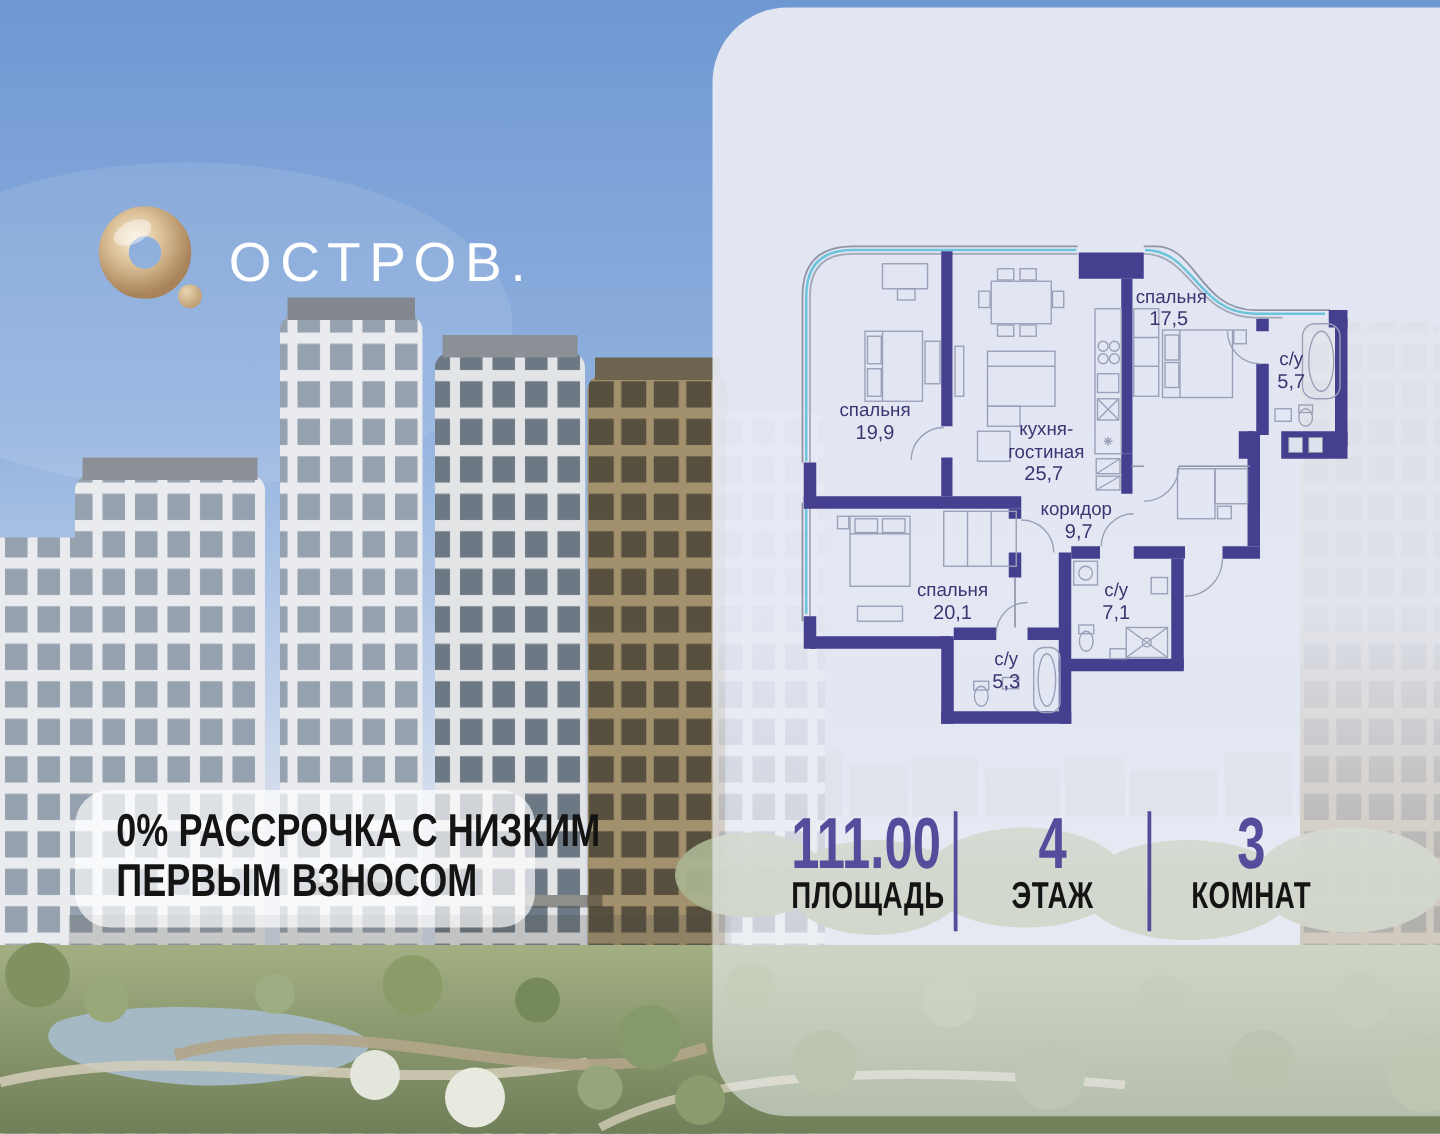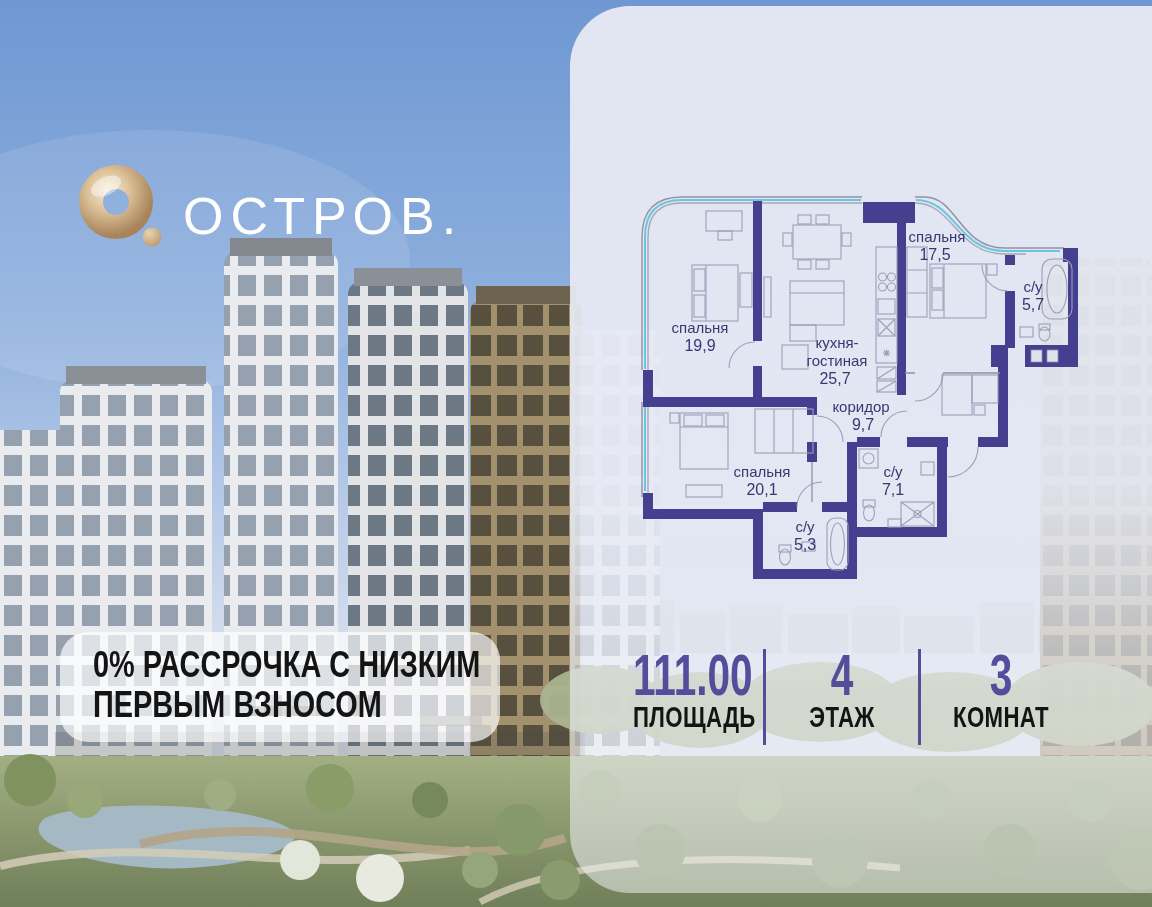--- a/index.html
+++ b/index.html
@@ -6,25 +6,25 @@
   body{
     width:1152px;height:907px;position:relative;overflow:hidden;
     font-family:"Liberation Sans", sans-serif;
     background:#7ba0d5;
   }
   .photo{position:absolute;inset:0;z-index:0;}
   
   .logo{position:absolute;left:70px;top:150px;z-index:3;display:flex;align-items:flex-start;}
   .logo-text{
     position:absolute;left:113px;top:36px;color:#ffffff;
-    font-size:52px;letter-spacing:7px;font-weight:400;white-space:nowrap;
+    font-size:44px;letter-spacing:7px;font-weight:400;white-space:nowrap;
   }
   
   .promo{
-    position:absolute;left:60px;top:632px;width:440px;height:110px;z-index:3;
+    position:absolute;left:60px;top:632px;width:368px;height:110px;z-index:3;
     background:rgba(255,255,255,0.68);border-radius:28px;
   }
   .promo-text{
     position:absolute;left:33px;top:13px;
     font-weight:700;font-size:37px;line-height:40px;color:#141414;
     transform:scaleX(0.78);transform-origin:left top;white-space:nowrap;
     letter-spacing:0px;
   }
   
   .panel{

